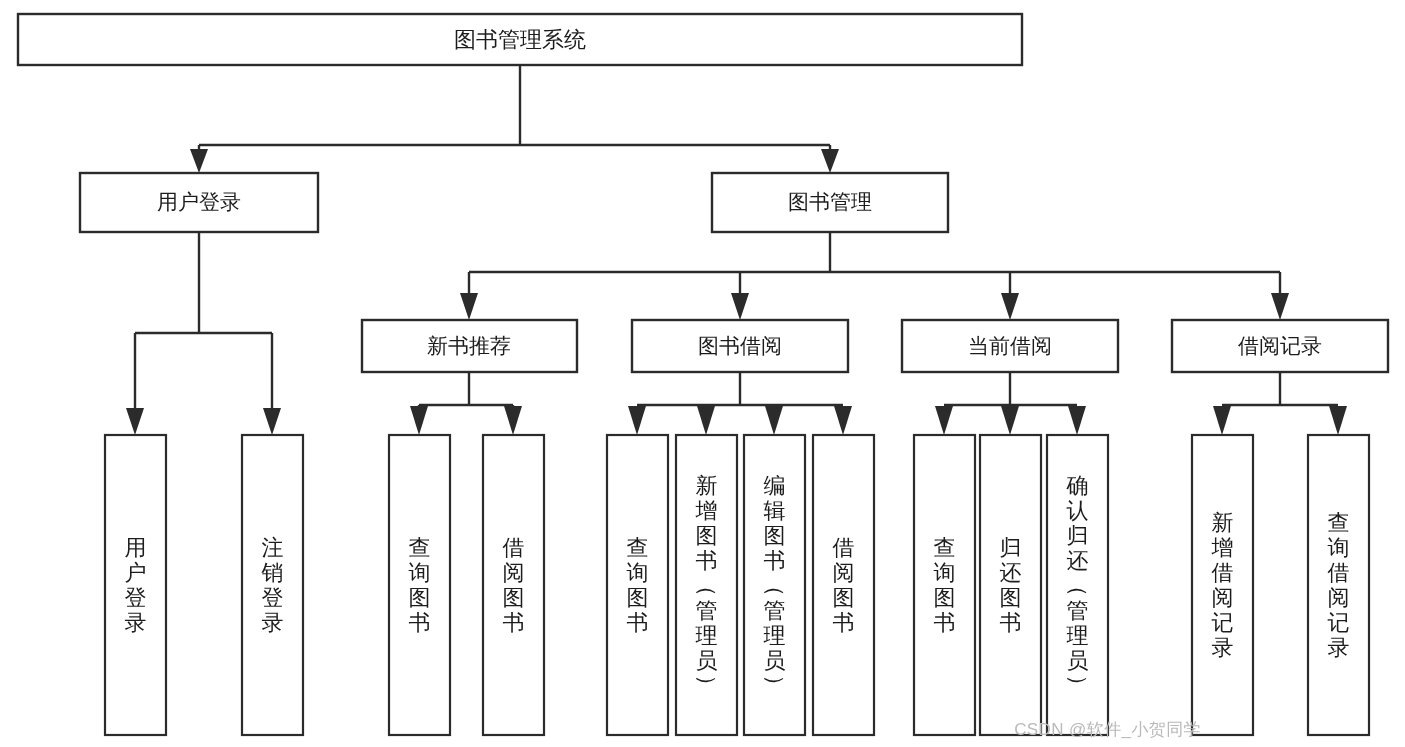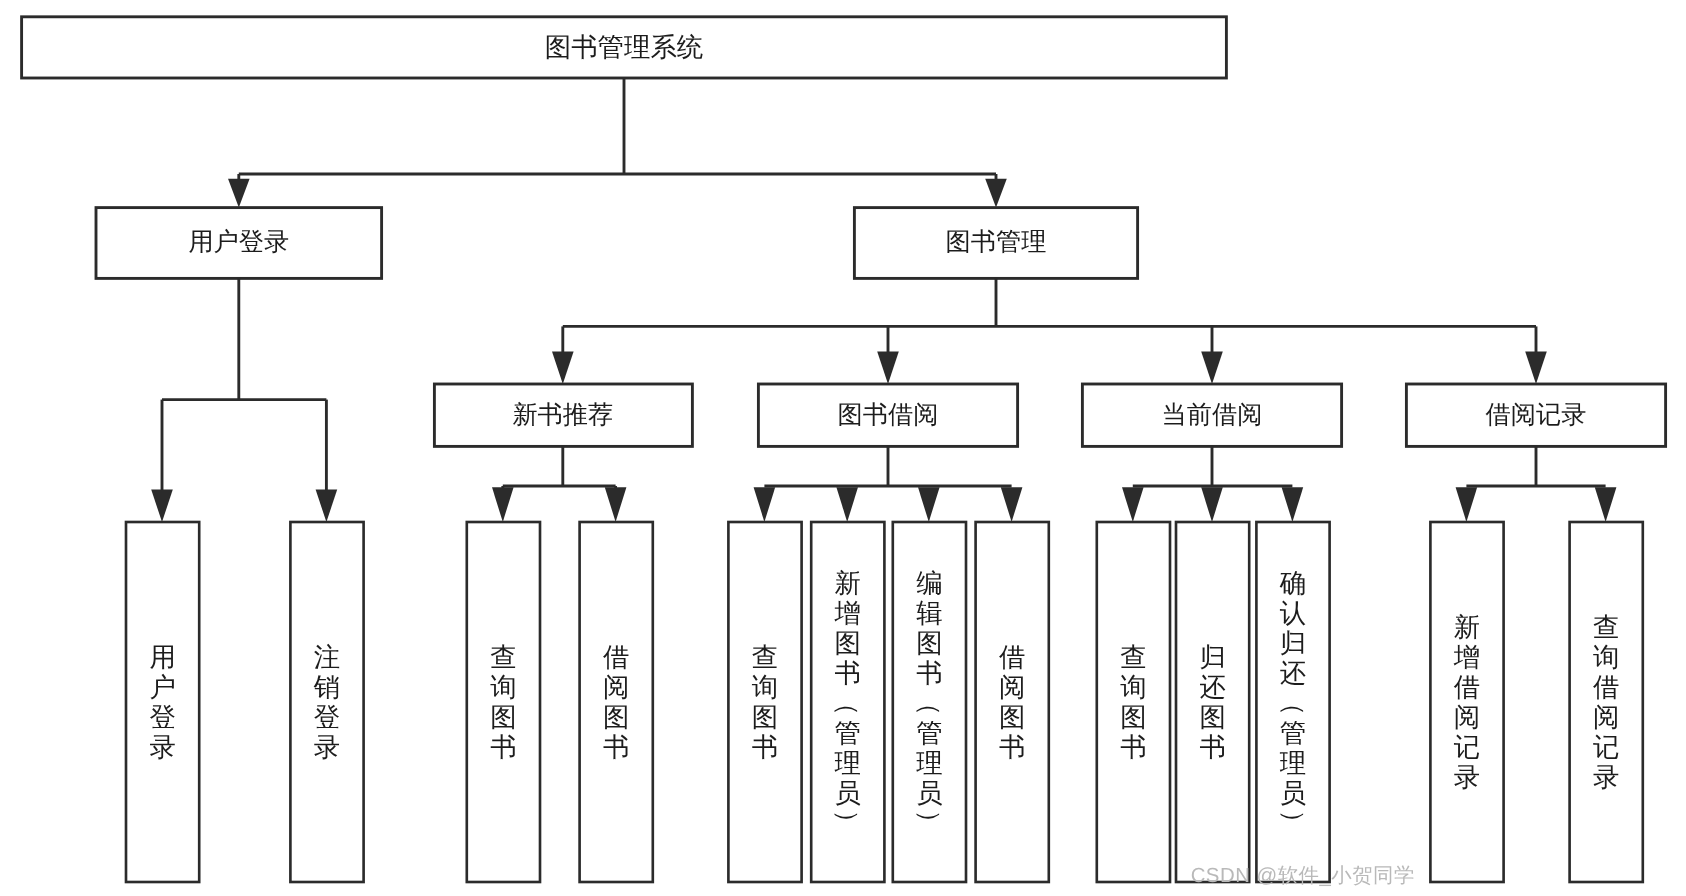--- a/index.html
+++ b/index.html
@@ -79,21 +79,21 @@
   .leaf-char {
     display: block;
     height: 25px;
     line-height: 25px;
   }
   .leaf-char.rot {
     transform: rotate(90deg);
   }
   #watermark {
     position: absolute;
-    right: 25px;
+    right: 3px;
     bottom: 6px;
     font-family: "Liberation Sans", "DejaVu Sans", sans-serif;
     font-size: 17px;
     color: #b9b9b9;
     letter-spacing: 0.4px;
     user-select: none;
     white-space: nowrap;
   }
 </style>
 </head>

